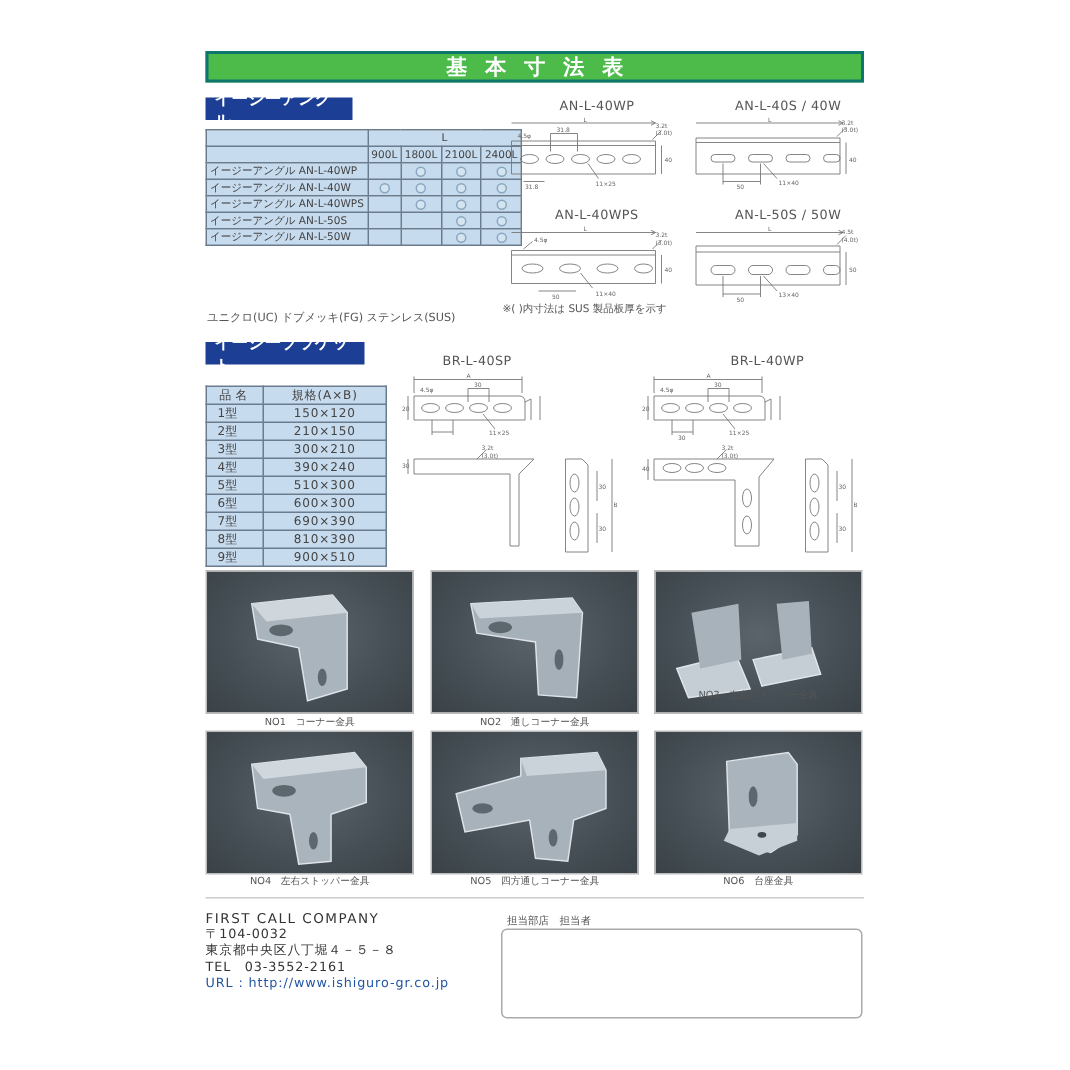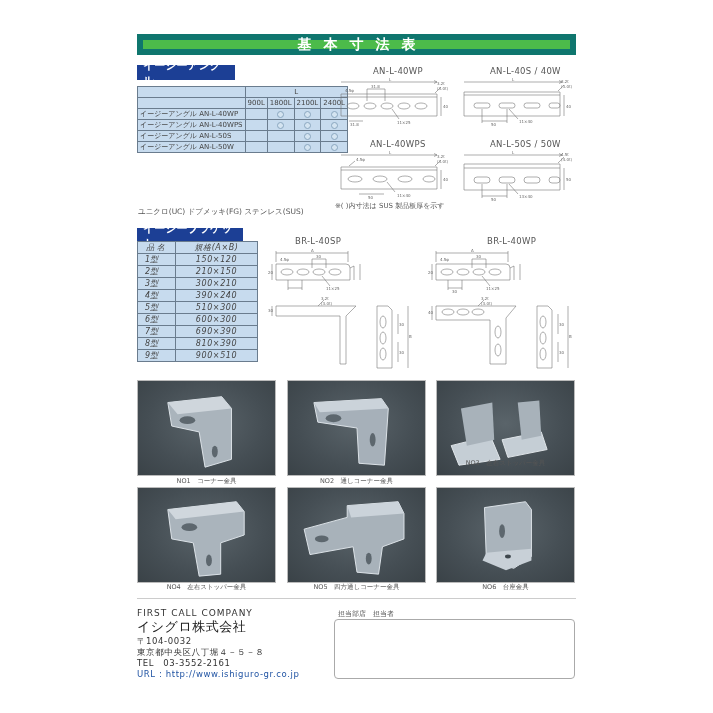--- a/index.html
+++ b/index.html
@@ -3,21 +3,21 @@
 <meta charset="utf-8">
 <style>
   * { box-sizing: border-box; margin: 0; padding: 0; }
   html, body { width: 713px; height: 713px; background: #ffffff; overflow: hidden; }
   body { font-family: "DejaVu Sans", sans-serif; color: #333; position: relative; }
 
   .page { position: absolute; left: 0; top: 0; width: 713px; height: 713px; }
 
   .title-bar {
     position: absolute; left: 137px; top: 34px; width: 439px; height: 21px;
-    background: #4cbb4a; border: 6px solid #0f766e;
+    background: #4cbb4a; border: 2px solid #0f766e;
     color: #fff; font-weight: bold; font-size: 14px; letter-spacing: 12px;
     display: flex; align-items: center; justify-content: center; padding-left: 12px;
   }
 
   .sec-label {
     position: absolute; height: 15px; background: #1c3f95; color: #fff;
     font-weight: bold; font-size: 11px; display: flex; align-items: center; padding: 0 6px;
   }
 
   table { border-collapse: collapse; position: absolute; font-size: 7px; color: #444; }
@@ -72,20 +72,27 @@
     <tr>
       <td></td>
       <td class="c">900L</td>
       <td class="c">1800L</td>
       <td class="c">2100L</td>
       <td class="c">2400L</td>
     </tr>
     <tr>
       <td>イージーアングル AN-L-40WP</td>
       <td class="c"></td>
+      <td class="c"><span class="mark"></span></td>
+      <td class="c"><span class="mark"></span></td>
+      <td class="c"><span class="mark"></span></td>
+    </tr>
+    <tr>
+      <td>イージーアングル AN-L-40W</td>
+      <td class="c"><span class="mark"></span></td>
       <td class="c"><span class="mark"></span></td>
       <td class="c"><span class="mark"></span></td>
       <td class="c"><span class="mark"></span></td>
     </tr>
     <tr>
       <td>イージーアングル AN-L-40WPS</td>
       <td class="c"></td>
       <td class="c"><span class="mark"></span></td>
       <td class="c"><span class="mark"></span></td>
       <td class="c"><span class="mark"></span></td>
@@ -222,21 +229,21 @@
       <text x="99" y="9">(4.0t)</text>
       <text x="104" y="29">50</text>
       <text x="50" y="2">L</text>
     </g>
   </svg>
 
   <div class="note" style="left:335px; top:201px; font-size:7px;">※( )内寸法は SUS 製品板厚を示す</div>
 
   <div class="sec-label" style="left:137px; top:228px; width:106px;">イージーブラケット</div>
 
-  <table class="bt" style="left:137px; top:241px;font-style:italic;">
+  <table class="bt" style="left:137px; top:257px;">
     <tbody>
         <tr>
       <td style="text-align:center; padding-left:0;">品 名</td>
       <td>規格(A×B)</td>
     </tr>
     <tr>
           <td>1型</td>
           <td>150×120</td>
         </tr>
     <tr>
@@ -433,21 +440,20 @@
       <ellipse cx="66" cy="44" rx="3" ry="7" fill="#5d676e"></ellipse>
         <ellipse cx="72" cy="70" rx="3" ry="2" fill="#3e474d"></ellipse>
     </svg>
   </div>
   <div class="caption" style="left:436px; top:583px;">NO6　台座金具</div>
 
   <div class="divider" style="left:137px; top:598px; width:439px;"></div>
 
   <div class="company">
     <div class="en">FIRST CALL COMPANY</div>
-    <div class="jp">イシグロ株式会社</div>
     <div class="line">〒104-0032</div>
     <div class="line">東京都中央区八丁堀４－５－８</div>
     <div class="line">TEL　03-3552-2161</div>
     <div class="line url">URL : http://www.ishiguro-gr.co.jp</div>
   </div>
 
   <div class="contact-label">担当部店　担当者</div>
   <div class="contact-box"></div>
 </div>
 

